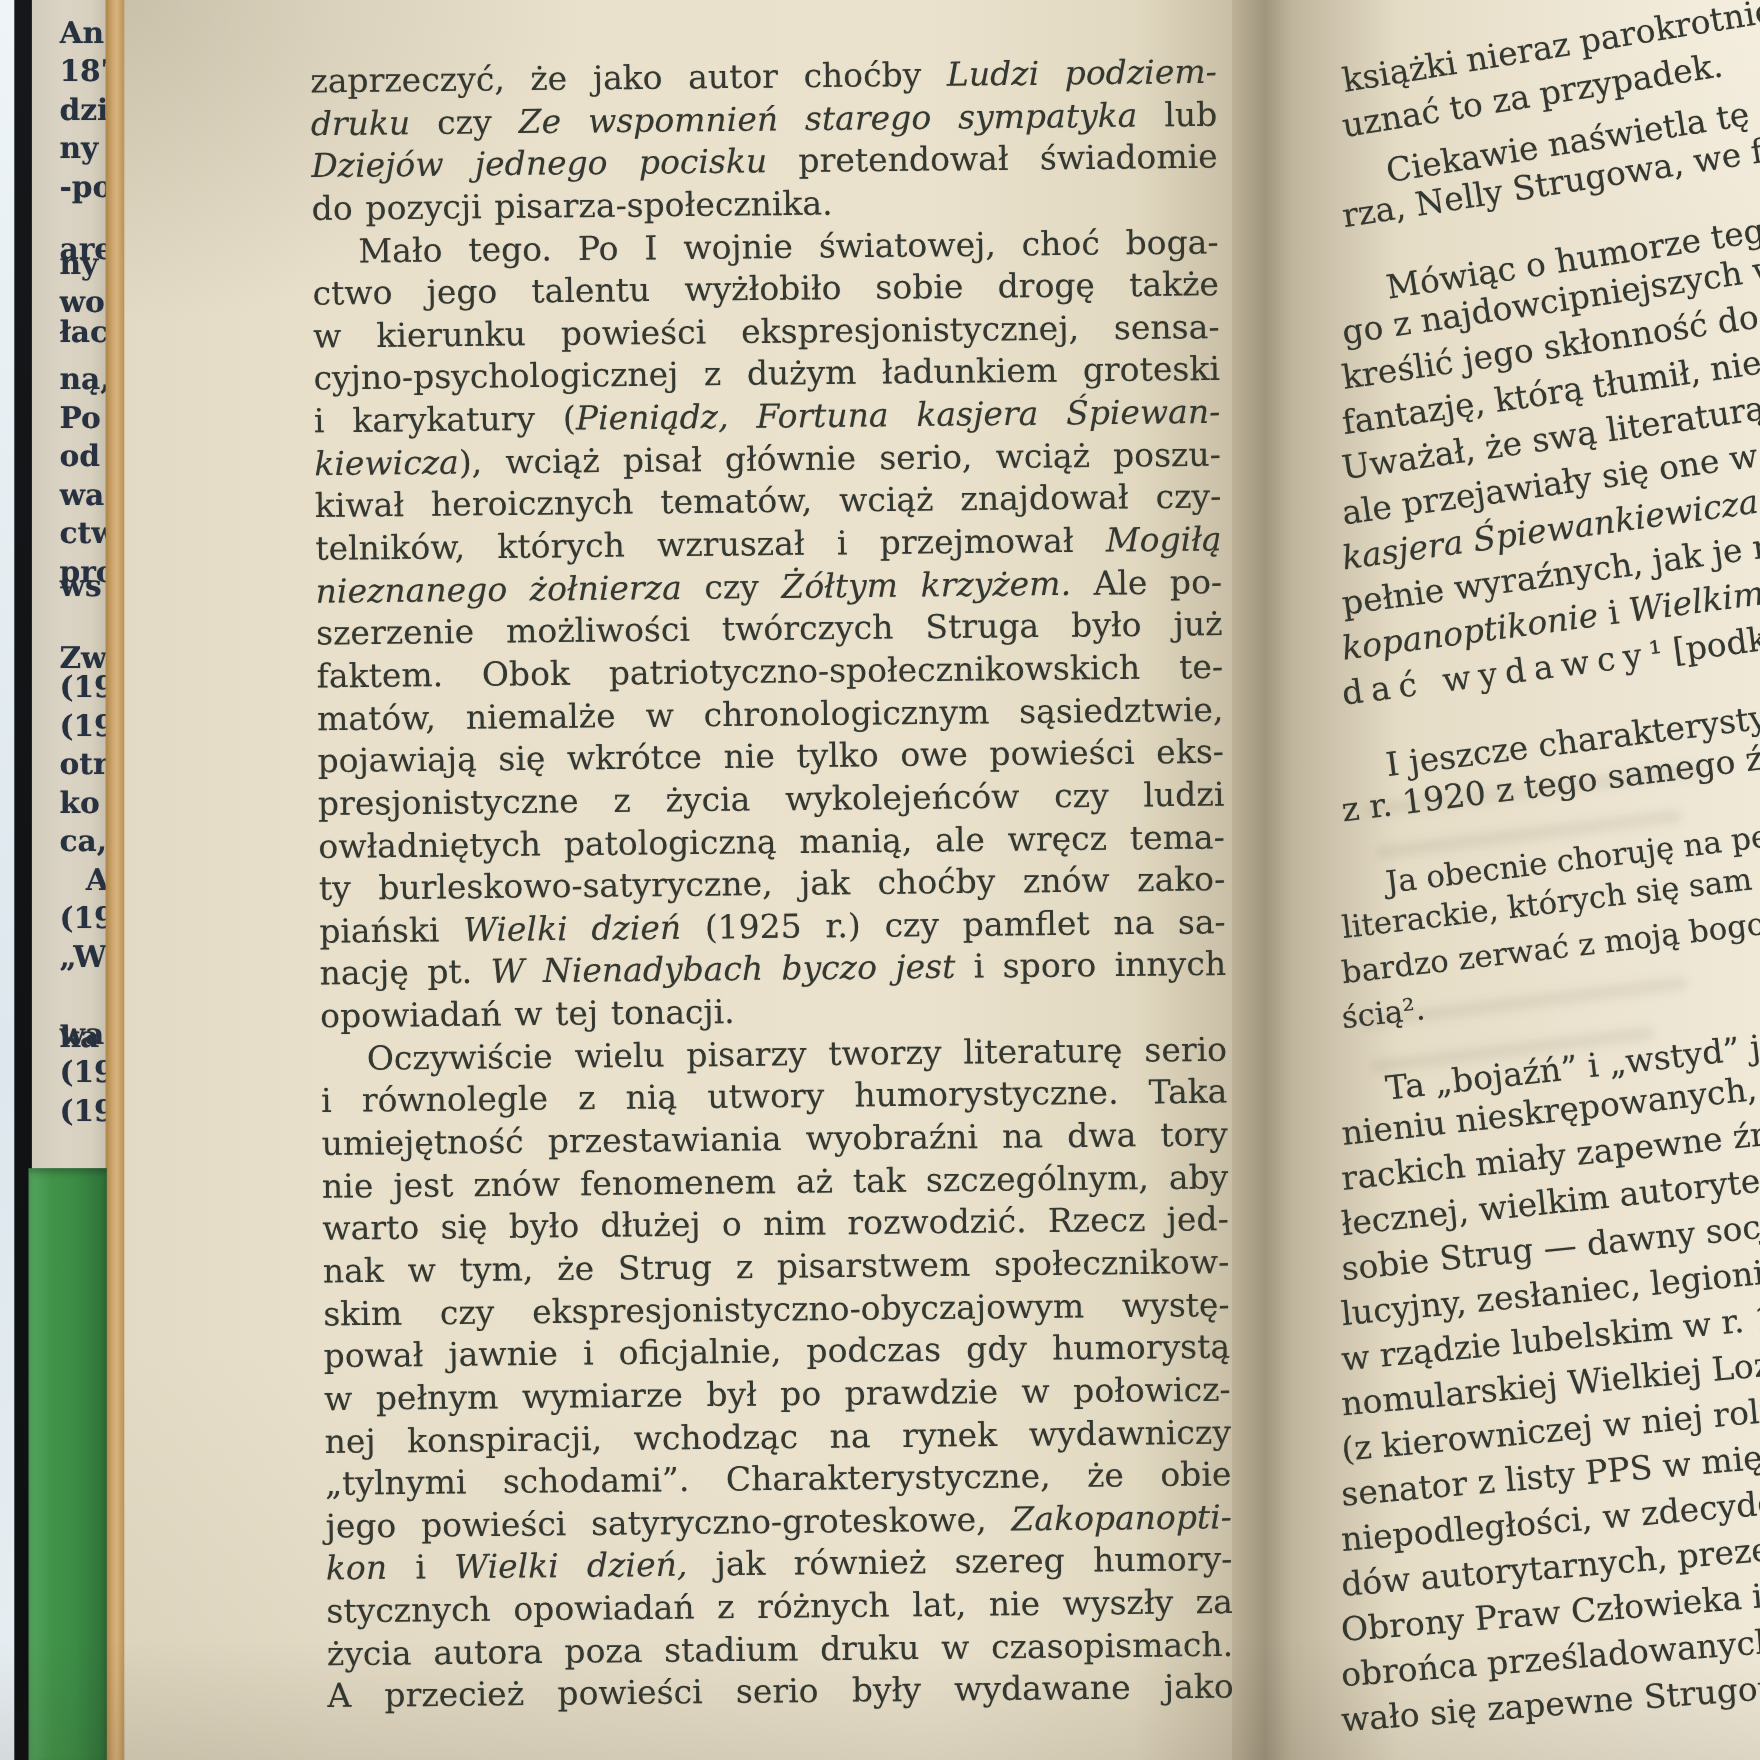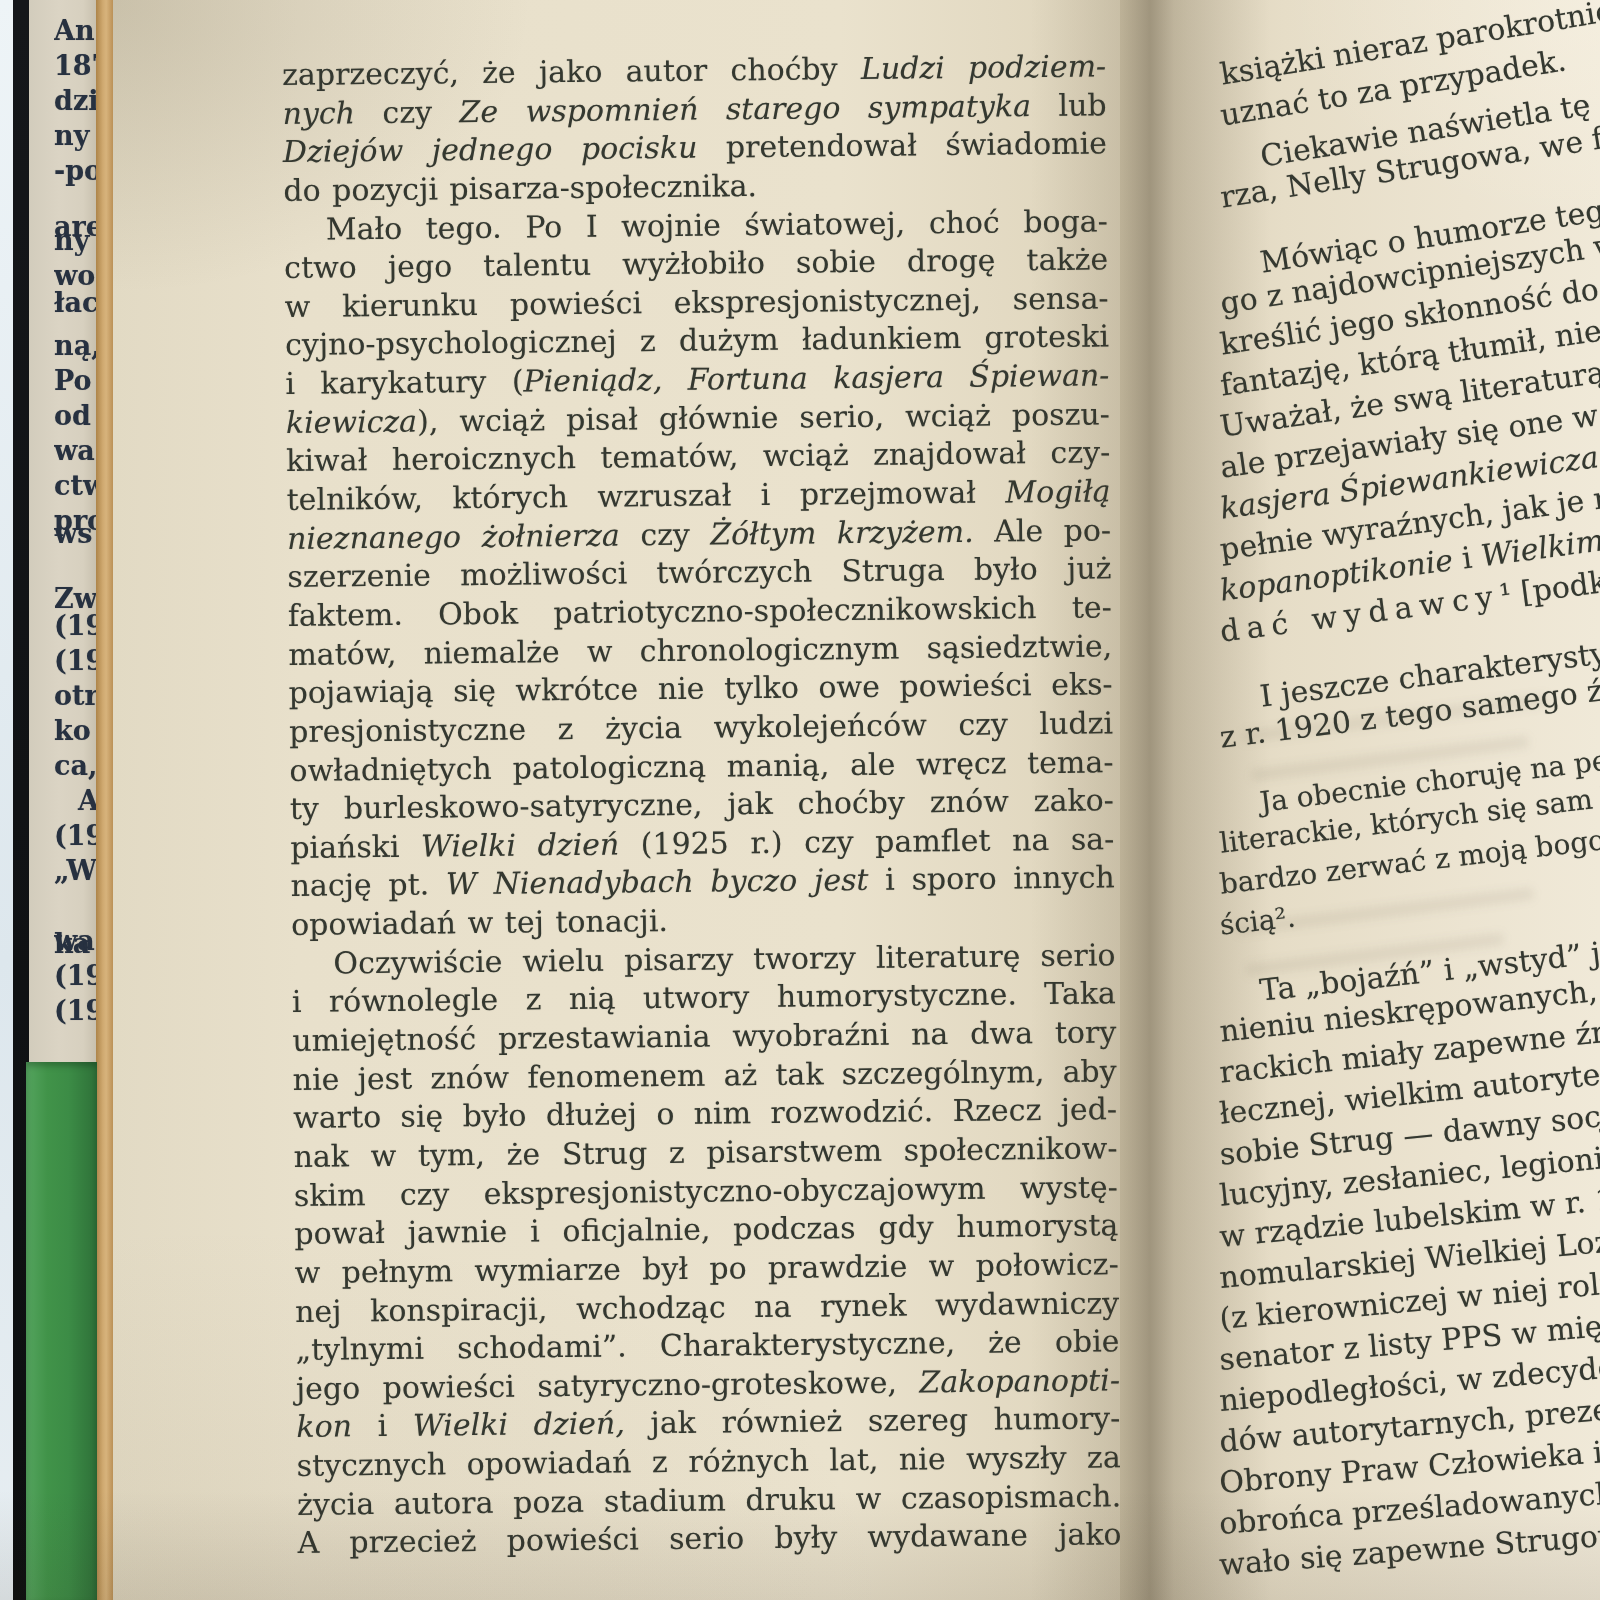--- a/index.html
+++ b/index.html
@@ -75,21 +75,21 @@
     background:linear-gradient(180deg,rgba(50,40,24,0),rgba(50,40,24,.10));}
 </style>
 </head>
 <body>
 
 <div id="scene">
 
   <div class="left-page">
     <div class="left-page-text">
         <div class="pline">zaprzeczyć, że jako autor choćby <em>Ludzi podziem-</em></div>
-        <div class="pline"><em>nych</em> czy <em>Ze wspomnień starego sympatyka</em> lub</div>
+        <div class="pline"><em>druku</em> czy <em>Ze wspomnień starego sympatyka</em> lub</div>
         <div class="pline"><em>Dziejów jednego pocisku</em> pretendował świadomie</div>
         <div class="pline short">do pozycji pisarza-społecznika.</div>
         <div class="pline ind">Mało tego. Po I wojnie światowej, choć boga-</div>
         <div class="pline">ctwo jego talentu wyżłobiło sobie drogę także</div>
         <div class="pline">w kierunku powieści ekspresjonistycznej, sensa-</div>
         <div class="pline">cyjno-psychologicznej z dużym ładunkiem groteski</div>
         <div class="pline">i karykatury (<em>Pieniądz, Fortuna kasjera Śpiewan-</em></div>
         <div class="pline"><em>kiewicza</em>), wciąż pisał głównie serio, wciąż poszu-</div>
         <div class="pline">kiwał heroicznych tematów, wciąż znajdował czy-</div>
         <div class="pline">telników, których wzruszał i przejmował <em>Mogiłą</em></div>

